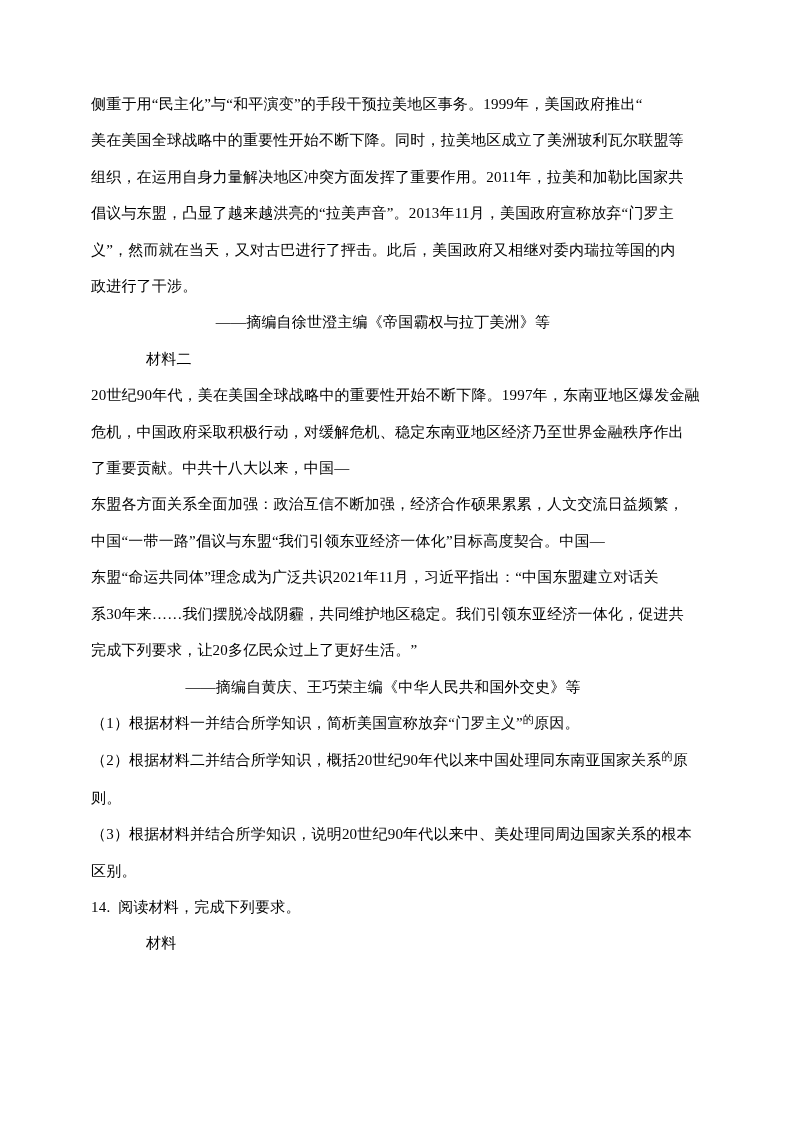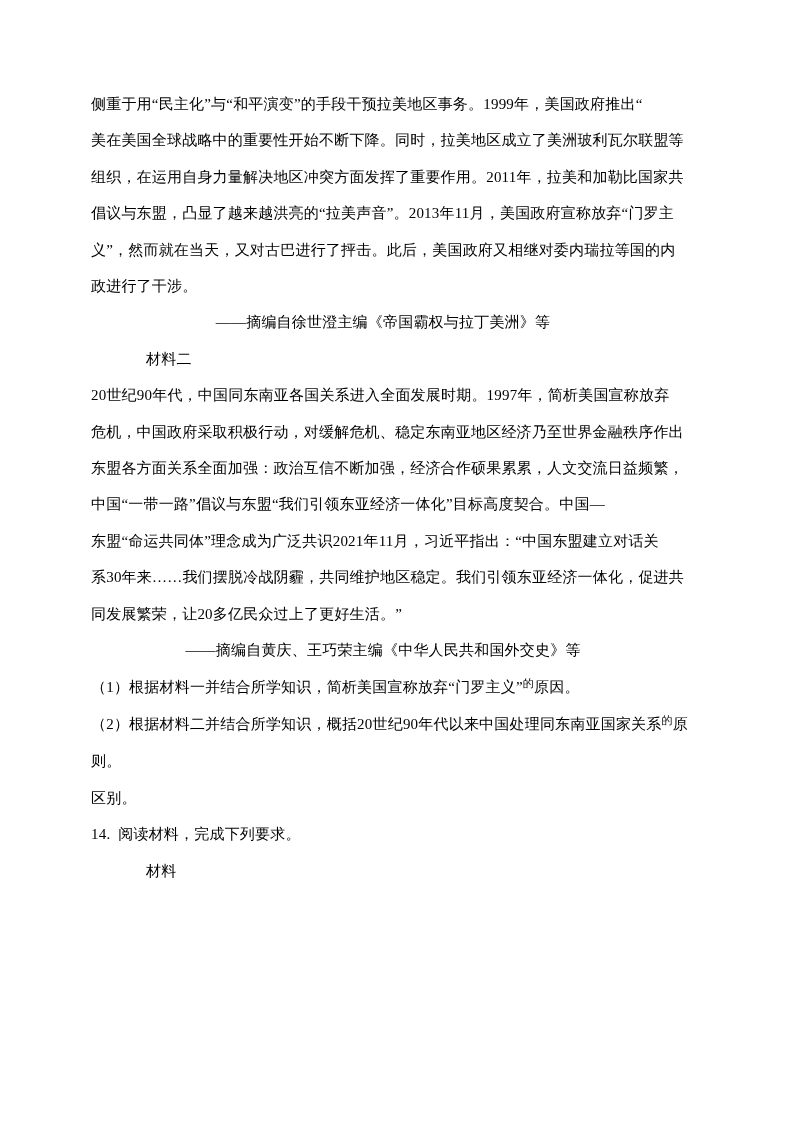--- a/index.html
+++ b/index.html
@@ -49,28 +49,30 @@
 <div class="page">
   <div class="text-block">
     <p class="line">侧重于用“民主化”与“和平演变”的手段干预拉美地区事务。1999年，美国政府推出“</p>
     <p class="line">美在美国全球战略中的重要性开始不断下降。同时，拉美地区成立了美洲玻利瓦尔联盟等</p>
     <p class="line">组织，在运用自身力量解决地区冲突方面发挥了重要作用。2011年，拉美和加勒比国家共</p>
     <p class="line">倡议与东盟，凸显了越来越洪亮的“拉美声音”。2013年11月，美国政府宣称放弃“门罗主</p>
     <p class="line">义”，然而就在当天，又对古巴进行了抨击。此后，美国政府又相继对委内瑞拉等国的内</p>
     <p class="line">政进行了干涉。</p>
     <p class="line r">——摘编自徐世澄主编《帝国霸权与拉丁美洲》等</p>
     <p class="line ind">材料二</p>
-    <p class="line">20世纪90年代，中国同东南亚各国关系进入全面发展时期。1997年，简析美国宣称放弃</p>
+    <p class="line">20世纪90年代，美在美国全球战略中的重要性开始不断下降。1997年，东南亚地区爆发金融</p>
     <p class="line">危机，中国政府采取积极行动，对缓解危机、稳定东南亚地区经济乃至世界金融秩序作出</p>
+    <p class="line">了重要贡献。中共十八大以来，中国—</p>
     <p class="line">东盟各方面关系全面加强：政治互信不断加强，经济合作硕果累累，人文交流日益频繁，</p>
     <p class="line">中国“一带一路”倡议与东盟“我们引领东亚经济一体化”目标高度契合。中国—</p>
     <p class="line">东盟“命运共同体”理念成为广泛共识2021年11月，习近平指出：“中国东盟建立对话关</p>
     <p class="line">系30年来……我们摆脱冷战阴霾，共同维护地区稳定。我们引领东亚经济一体化，促进共</p>
-    <p class="line">同发展繁荣，让20多亿民众过上了更好生活。”</p>
+    <p class="line">完成下列要求，让20多亿民众过上了更好生活。”</p>
     <p class="line r">——摘编自黄庆、王巧荣主编《中华人民共和国外交史》等</p>
     <p class="line"><span>（1）根据材料一并结合所学知识，简析美国宣称放弃“门罗主义”</span><span class="sup">的</span><span>原因。</span></p>
     <p class="line"><span>（2）根据材料二并结合所学知识，概括20世纪90年代以来中国处理同东南亚国家关系</span><span class="sup">的</span><span>原</span></p>
     <p class="line">则。</p>
+    <p class="line">（3）根据材料并结合所学知识，说明20世纪90年代以来中、美处理同周边国家关系的根本</p>
     <p class="line">区别。</p>
     <p class="line">14.  阅读材料，完成下列要求。</p>
     <p class="line ind">材料</p>
   </div>
 </div>
 
 </body></html>

